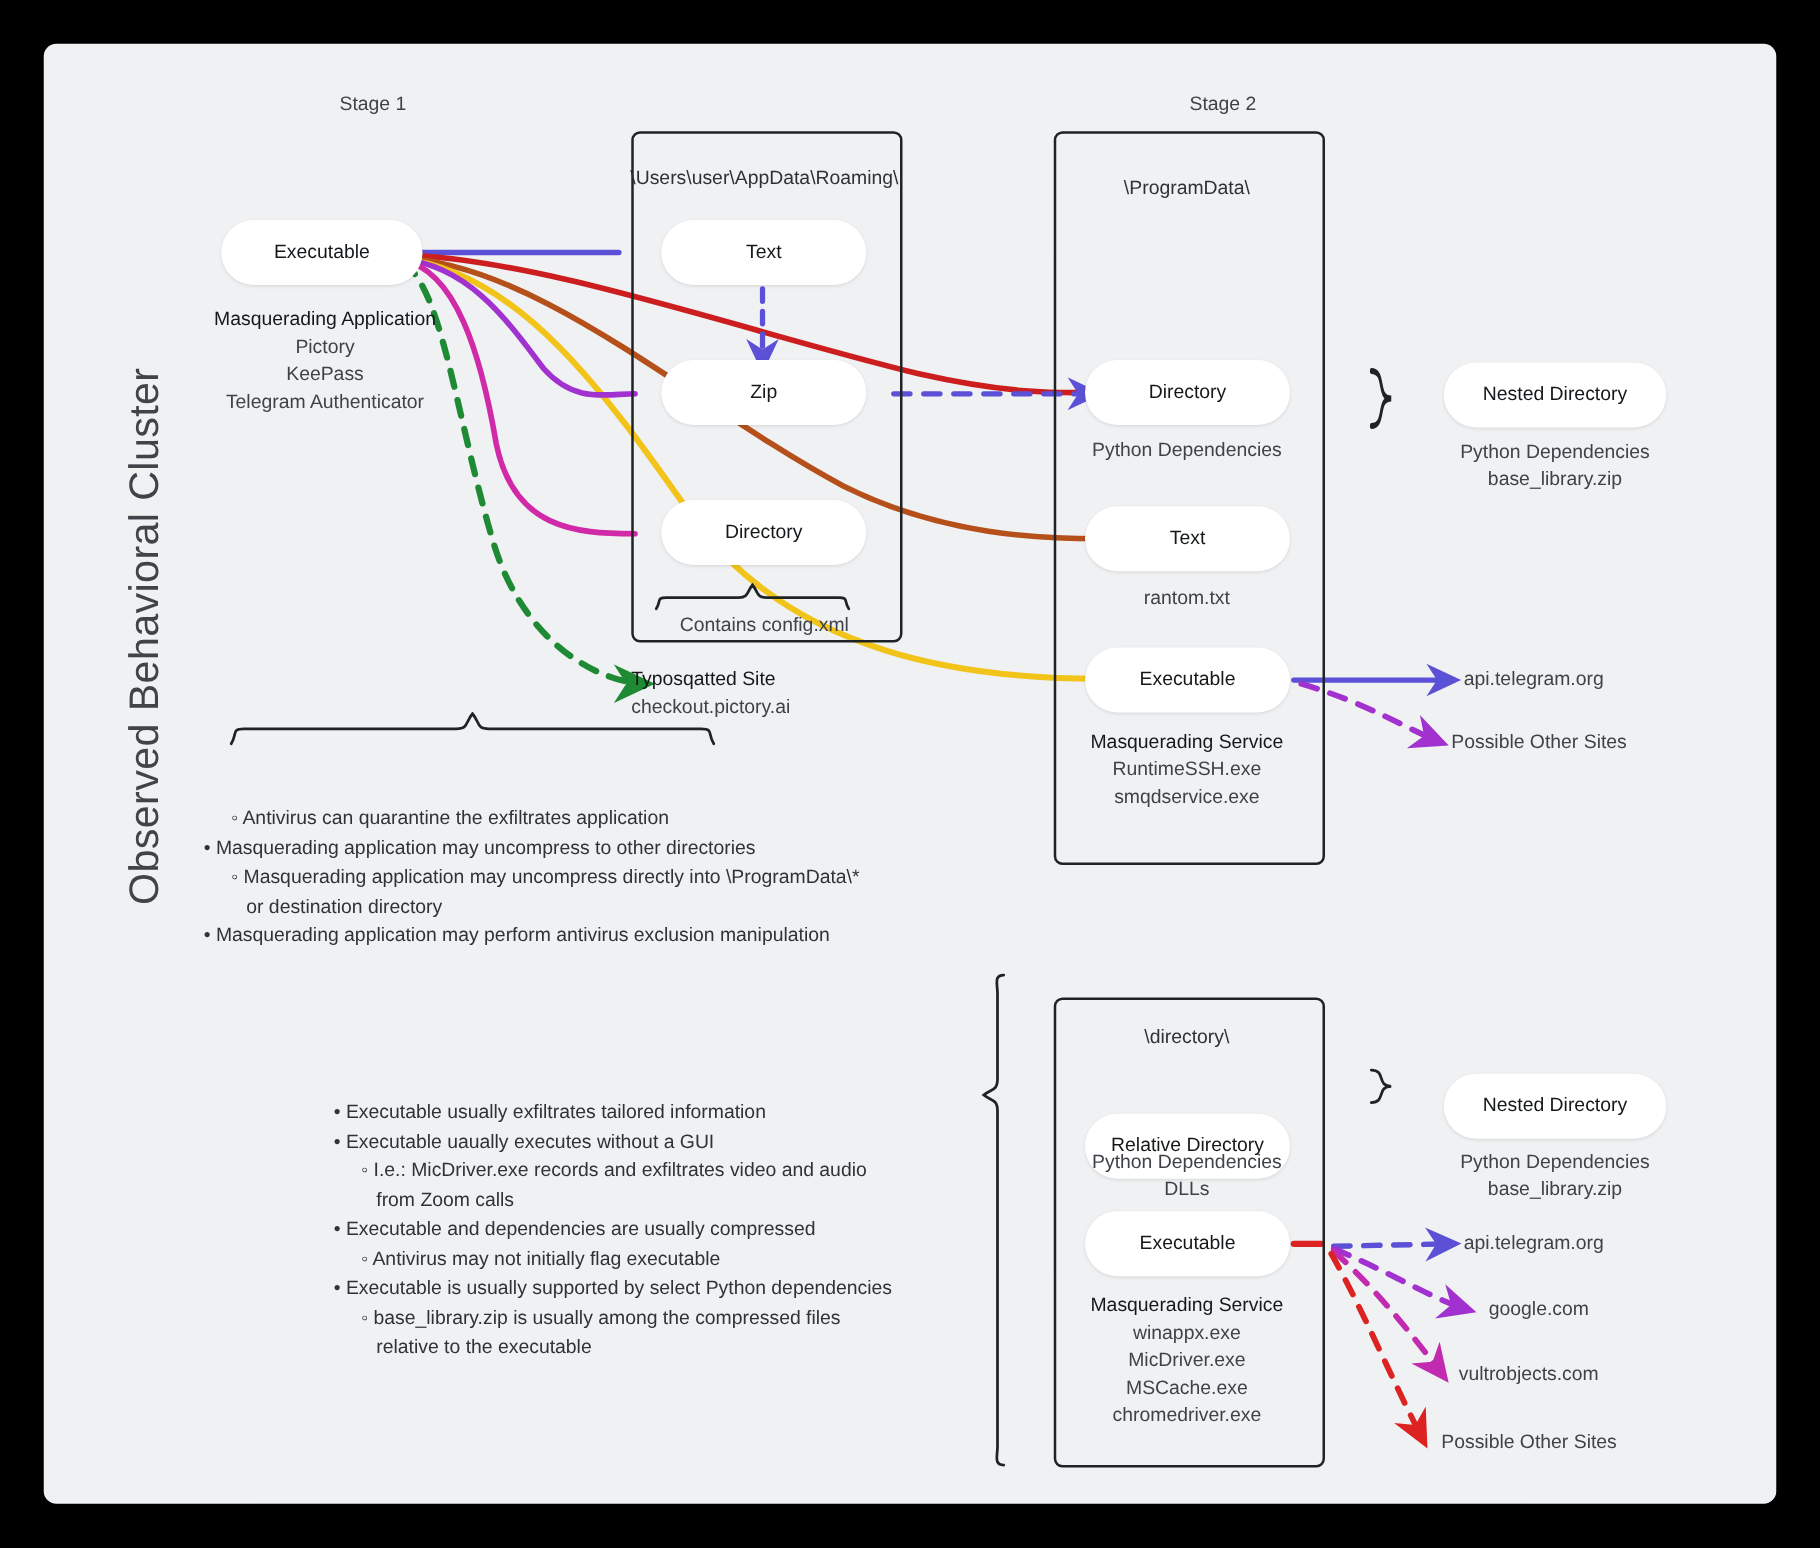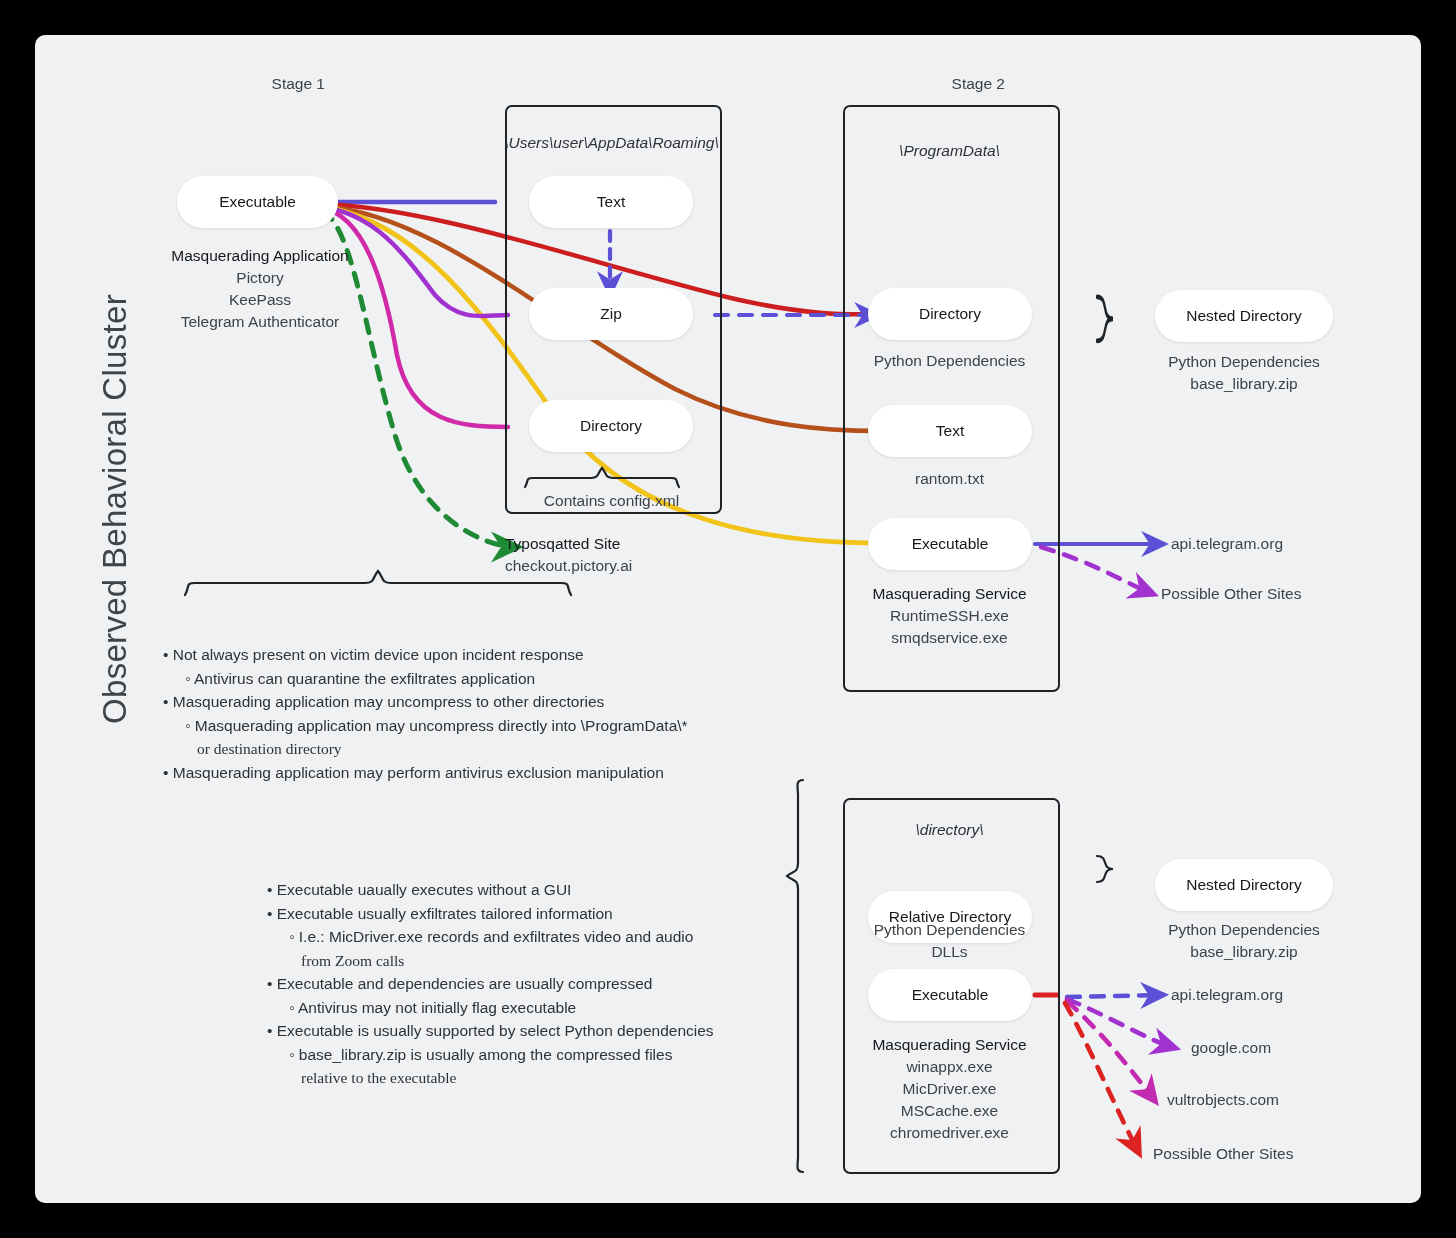--- a/index.html
+++ b/index.html
@@ -34,21 +34,21 @@
     position:absolute;font-size:15.5px;color:#3d4348;text-align:right;
   }
 
   .container{
     position:absolute;
     border:2.2px solid #1f2326;
     border-radius:7px;
     background:transparent;
   }
   .container-title{
-    position:absolute;font-size:15.5px;color:#2e3236;white-space:nowrap;text-align:center;font-style:italic;
+    position:absolute;font-size:15.5px;color:#2e3236;white-space:nowrap;text-align:center;
   }
 
   .node{
     position:absolute;
     background:#ffffff;
     border-radius:30px;
     display:flex;align-items:center;justify-content:center;
     font-size:15.5px;font-weight:normal;color:#15181b;
     box-shadow:0 1px 3px rgba(0,0,0,.10);
     white-space:nowrap;
@@ -63,21 +63,21 @@
     position:absolute;font-size:15.5px;color:#3d4348;white-space:nowrap;
   }
 
   .bullets{
     position:absolute;font-size:15.5px;color:#2e3337;line-height:23.5px;
   }
   .bullets .l1{padding-left:0;text-indent:0;}
   .bullets .l1:before{content:"• ";}
   .bullets .l2{padding-left:22px;}
   .bullets .l2:before{content:"◦ ";}
-  .bullets .cont{padding-left:34px;font-family:Liberation Serif, serif;}
+  .bullets .cont{padding-left:34px;}
 </style>
 </head>
 <body>
 
 <div id="frame">
   <div id="stage">
 
     <div class="vtitle">Observed Behavioral Cluster</div>
 
     <svg id="wires" viewBox="0 0 1386 1168">
@@ -187,31 +187,30 @@
     <div class="node" style="left:1120px;top:255px;width:178px;height:52px;">Nested Directory</div>
     <div class="cap" style="left:1100px;top:316px;width:218px;">
       <div>Python Dependencies</div>
       <div>base_library.zip</div>
     </div>
 
     <div class="endpoint" style="left:1136px;top:500px;">api.telegram.org</div>
     <div class="endpoint" style="left:1126px;top:550px;">Possible Other Sites</div>
 
     <div class="bullets" style="left:128px;top:608px;width:600px;">
-      <div class="l1">Not always present on victim device upon incident response</div>
       <div class="l2">Antivirus can quarantine the exfiltrates application</div>
       <div class="l1">Masquerading application may uncompress to other directories</div>
       <div class="l2">Masquerading application may uncompress directly into \ProgramData\*</div>
       <div class="cont">or destination directory</div>
       <div class="l1">Masquerading application may perform antivirus exclusion manipulation</div>
     </div>
 
     <div class="bullets" style="left:232px;top:843px;width:530px;">
+      <div class="l1">Executable usually exfiltrates tailored information</div>
       <div class="l1">Executable uaually executes without a GUI</div>
-      <div class="l1">Executable usually exfiltrates tailored information</div>
       <div class="l2">I.e.: MicDriver.exe records and exfiltrates video and audio</div>
       <div class="cont">from Zoom calls</div>
       <div class="l1">Executable and dependencies are usually compressed</div>
       <div class="l2">Antivirus may not initially flag executable</div>
       <div class="l1">Executable is usually supported by select Python dependencies</div>
       <div class="l2">base_library.zip is usually among the compressed files</div>
       <div class="cont">relative to the executable</div>
     </div>
 
     <div class="node" style="left:833px;top:856px;width:164px;height:52px;">Relative Directory</div>

